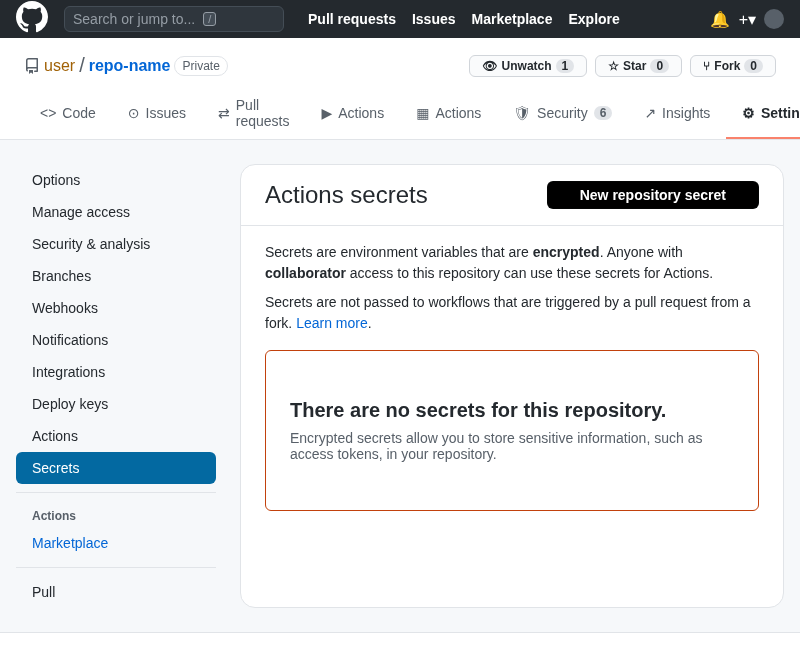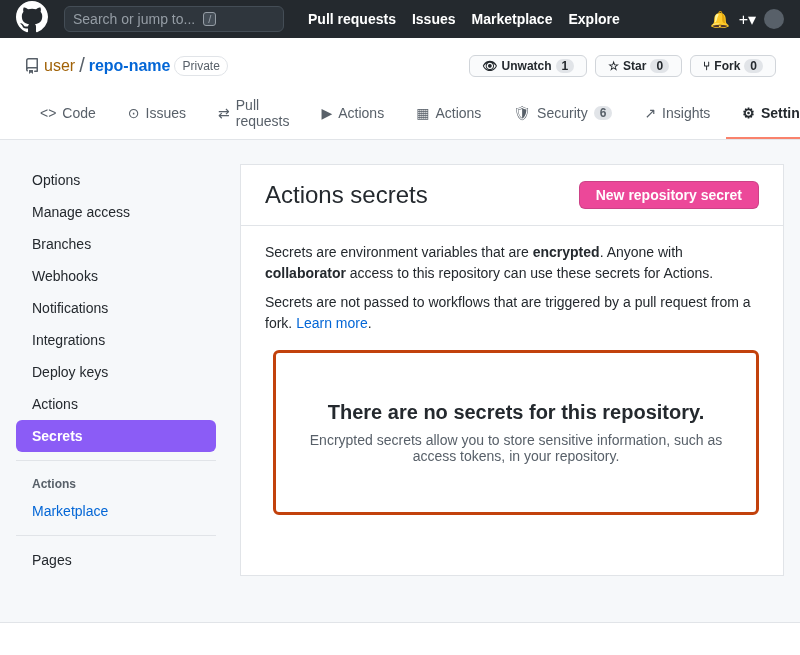--- a/index.html
+++ b/index.html
@@ -128,66 +128,64 @@
     .sidebar-item {
       display: block;
       padding: 8px 16px;
       font-size: 14px;
       color: #24292e;
       text-decoration: none;
       border-radius: 6px;
       cursor: pointer;
     }
     .sidebar-item.active {
-      background: #8b5cf6;
+      background: #0369a1;
       color: white;
-      font-weight: 700;
+      font-weight: 400;
     }
     .sidebar-divider { height: 1px; background: #e1e4e8; margin: 8px 0; }
 
     
     .content-area {
       flex: 1;
       background: white;
       border: 1px solid #e1e4e8;
-      border-radius: 0;
+      border-radius: 15px;
       overflow: hidden;
     }
     .content-header {
       display: flex;
       align-items: center;
       justify-content: space-between;
       padding: 16px 24px;
       border-bottom: 1px solid #e1e4e8;
     }
     .content-title { font-size: 24px; font-weight: 400; }
     .btn-primary {
-      background: #ec4899;
+      background: #000000;
       color: white;
       border: 1px solid rgba(27,31,35,0.15);
       border-radius: 6px;
-      padding: 5px 16px;
+      padding: 5px 32px;
       font-size: 14px;
       font-weight: 600;
       cursor: pointer;
     }
 
     .content-body { padding: 16px 24px; }
     .description-text { font-size: 14px; line-height: 1.5; color: #24292e; margin-bottom: 8px; }
     .description-text strong { font-weight: 600; }
     .link-blue { color: #0366d6; text-decoration: none; }
 
     
     .empty-state {
-      border: 3px solid #c2410c;
+      border: 1px solid #c2410c;
       border-radius: 6px;
       margin-top: 16px;
       padding: 48px 24px;
-      text-align: center;
-      margin-left: 8px;
     }
     .empty-state-title { font-size: 20px; font-weight: 600; margin-bottom: 8px; }
     .empty-state-desc { font-size: 14px; color: #586069; }
 
     
     .footer {
       background: white;
       border-top: 1px solid #e1e4e8;
       padding: 16px 24px;
       display: flex;
@@ -293,32 +291,33 @@
         <span>Settings</span>
       </a>
     </div>
   </div>
 
   <div class="main-content">
 
     <div class="sidebar">
       <a class="sidebar-item">Options</a>
       <a class="sidebar-item">Manage access</a>
+      <a class="sidebar-item">Security &amp; analysis</a>
       <a class="sidebar-item">Branches</a>
       <a class="sidebar-item">Webhooks</a>
       <a class="sidebar-item">Notifications</a>
       <a class="sidebar-item">Integrations</a>
       <a class="sidebar-item">Deploy keys</a>
       <a class="sidebar-item">Actions</a>
       <a class="sidebar-item active">Secrets</a>
       <div class="sidebar-divider"></div>
       <div style="padding: 8px 16px 4px; font-size: 12px; font-weight: 600; color: #586069;">Actions</div>
       <a class="sidebar-item" style="color: #0366d6;">Marketplace</a>
       <div class="sidebar-divider"></div>
-      <a class="sidebar-item">Pages</a>
+      <a class="sidebar-item">Pull</a>
     </div>
 
     <div class="content-area">
       <div class="content-header">
         <h2 class="content-title">Actions secrets</h2>
         <button class="btn-primary">New repository secret</button>
       </div>
       <div class="content-body">
         <p class="description-text">
           Secrets are environment variables that are <strong>encrypted</strong>. Anyone with <strong>collaborator</strong> access to this repository can use these secrets for Actions.

